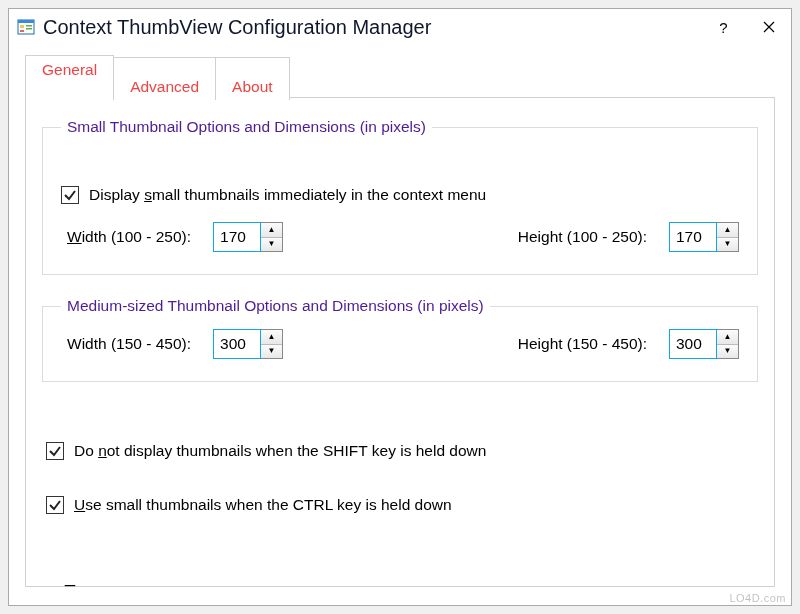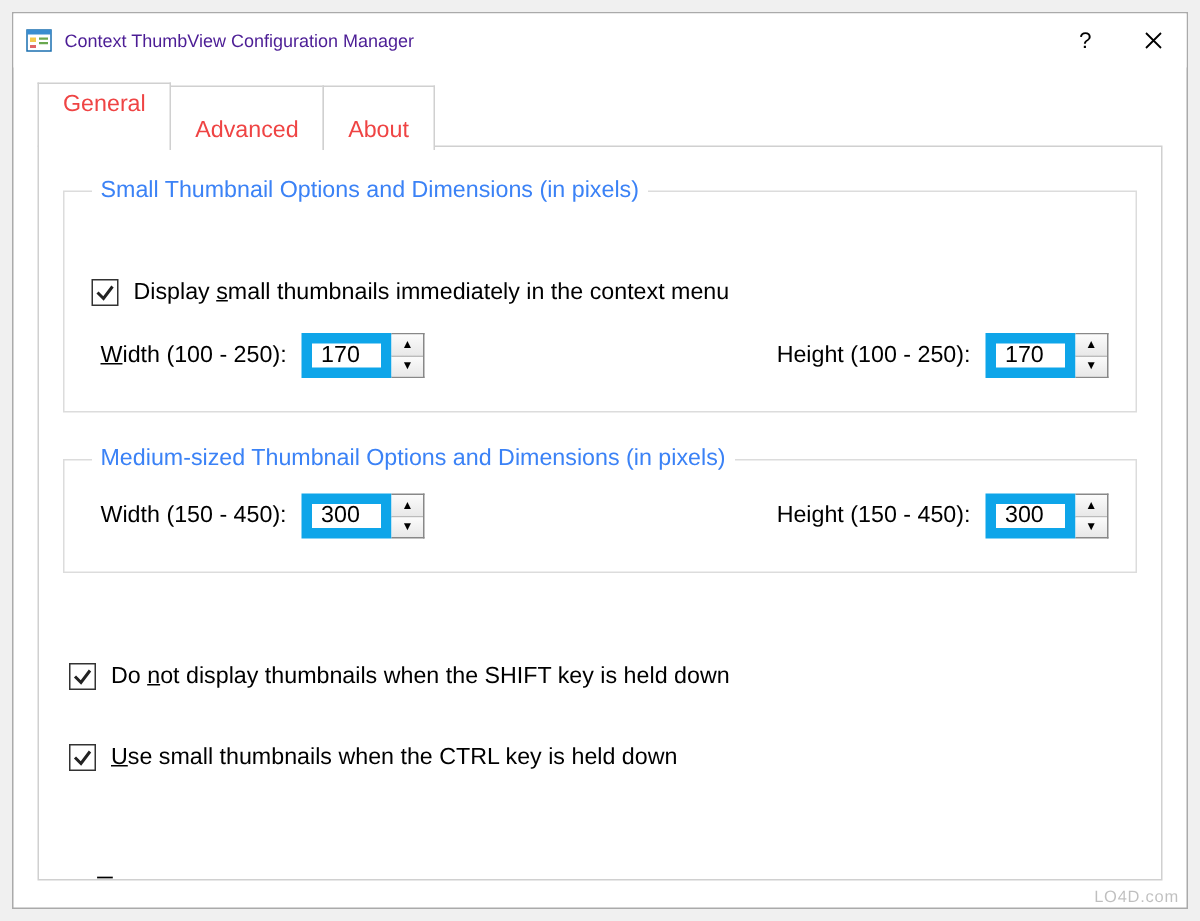--- a/index.html
+++ b/index.html
@@ -31,22 +31,22 @@
       background: #ffffff;
     }
     .titlebar-icon {
       width: 18px;
       height: 18px;
       margin-right: 8px;
       flex-shrink: 0;
     }
     .titlebar-title {
       flex: 1;
-      font-size: 12px;
-      color: #4c1d95;
+      font-size: 20px;
+      color: #0f172a;
     }
     .titlebar-controls {
       display: flex;
       align-items: center;
       height: 100%;
     }
     .titlebar-btn {
       width: 45px;
       height: 36px;
       display: flex;
@@ -94,21 +94,21 @@
       background: #ffffff;
     }
     fieldset {
       border: 1px solid #dcdcdc;
       margin: 0 0 22px 0;
       padding: 14px 18px 22px 18px;
       position: relative;
     }
     legend {
       font-size: 15.5px;
-      color: #3b82f6;
+      color: #4c1d95;
       padding: 0 6px;
     }
     .checkbox-row {
       display: flex;
       align-items: center;
       margin-bottom: 18px;
       margin-top: 36px;
     }
     .checkbox {
       width: 18px;
@@ -126,34 +126,35 @@
     .under { text-decoration: underline; }
     .dims-row {
       display: flex;
       align-items: center;
       gap: 0;
       padding-left: 6px;
     }
     .dim-group {
       display: flex;
       align-items: center;
+      gap: 12px;
     }
     .dim-label {
       font-size: 15.5px;
       margin-right: 10px;
       white-space: nowrap;
     }
     .num-input-wrap {
       display: flex;
       align-items: stretch;
       height: 30px;
     }
     .num-input {
-      width: 60px;
-      border: 7px solid #0ea5e9;
+      width: 48px;
+      border: 1px solid #0ea5e9;
       font-size: 15.5px;
       padding: 2px 6px;
       font-family: inherit;
       outline: none;
     }
     .spinner {
       display: flex;
       flex-direction: column;
       border: 1px solid #888;
       border-left: none;

